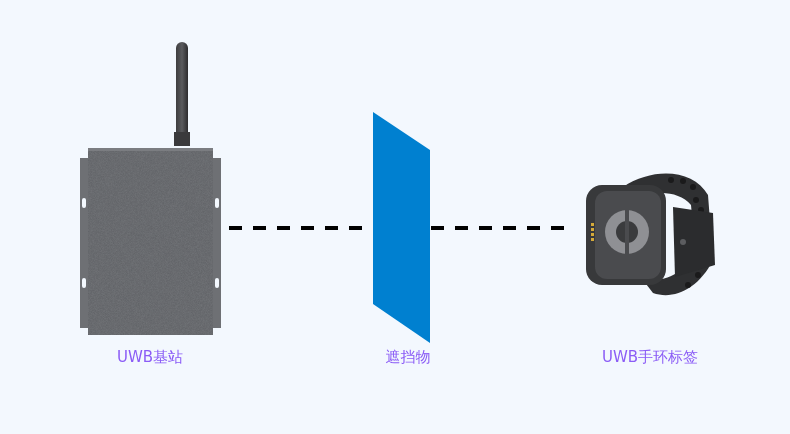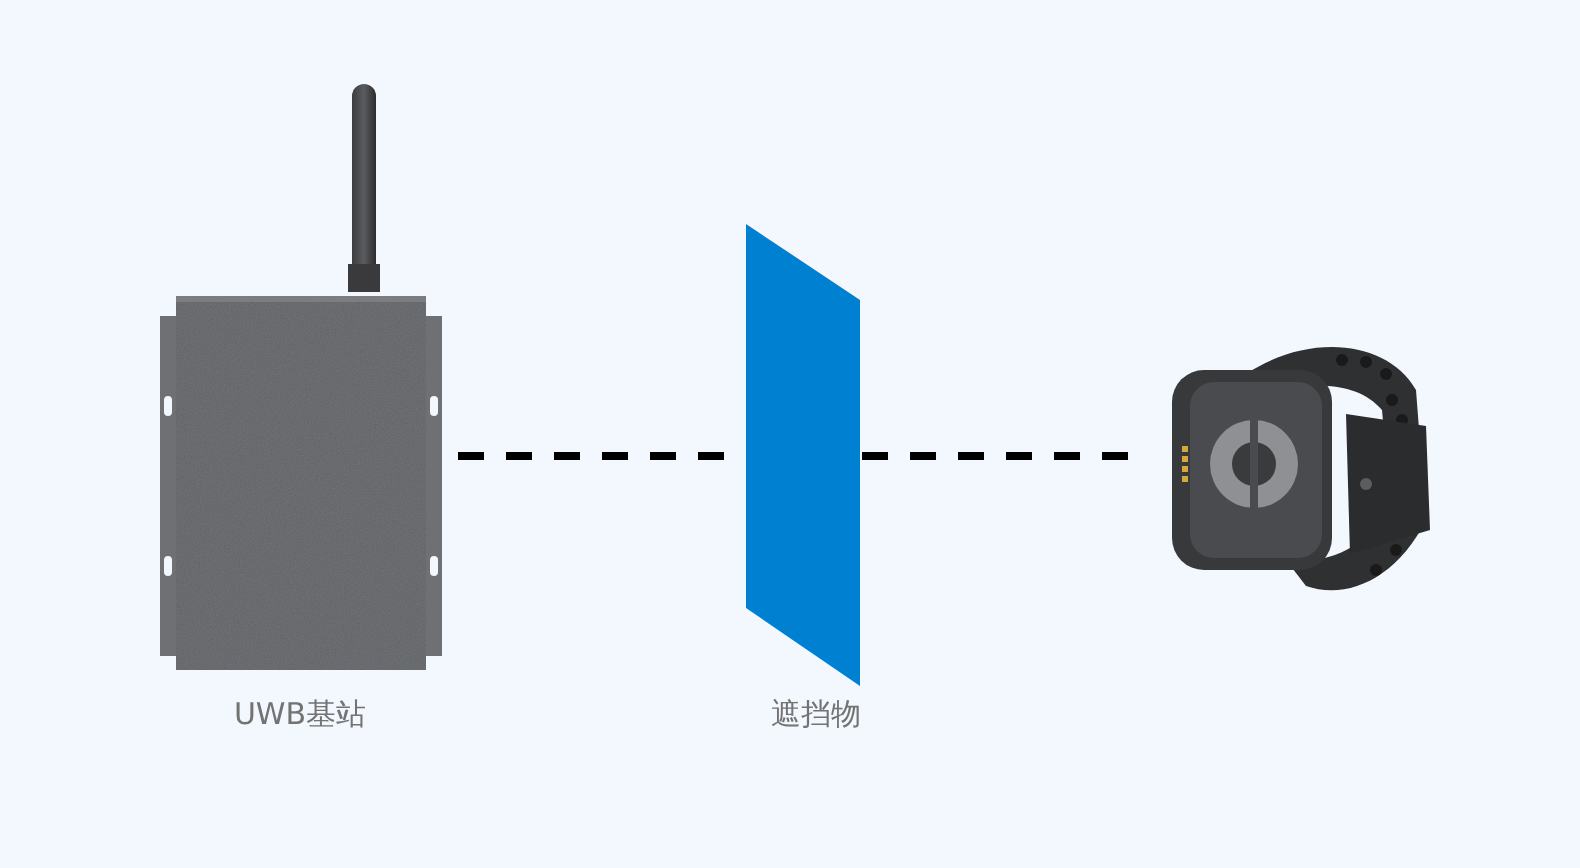--- a/index.html
+++ b/index.html
@@ -6,21 +6,21 @@
     body {
       width: 790px; height: 434px; overflow: hidden;
       background: #f3f8fe;
       font-family: "DejaVu Sans", "Liberation Sans", sans-serif;
       position: relative;
     }
     .stage { position: absolute; left: 0; top: 0; width: 790px; height: 434px; }
     .dash { position: absolute; top: 226px; height: 4px; display: flex; gap: 11px; }
     .dash span { display: block; width: 13px; height: 4px; background: #000; }
     .label {
-      position: absolute; top: 348px; font-size: 15px; color: #737373;
+      position: absolute; top: 348px; font-size: 15px; color: #8b5cf6;
       text-align: center; transform: translateX(-50%); white-space: nowrap;
     }
   </style>
 </head>
 <body>
 
 <div class="stage">
 
   <svg style="position:absolute;left:78px;top:40px" width="145" height="300" viewBox="0 0 145 300">
     <defs>
@@ -99,13 +99,14 @@
     <circle cx="44" cy="67" r="22" fill="#8f9094"></circle>
     <circle cx="44" cy="67" r="11" fill="#3a3b3d"></circle>
     <rect x="42" y="44" width="4" height="46" fill="#4a4b4e"></rect>
 
     <path d="M90,42 L130,48 L132,100 L92,112 Z" fill="#2b2c2e"></path>
     <circle cx="100" cy="77" r="3" fill="#5c5d60"></circle>
   </svg>
 
   <div class="label" style="left:150px">UWB基站</div>
   <div class="label" style="left:408px">遮挡物</div>
+  <div class="label" style="left:650px">UWB手环标签</div>
 </div>
 
 </body></html>

